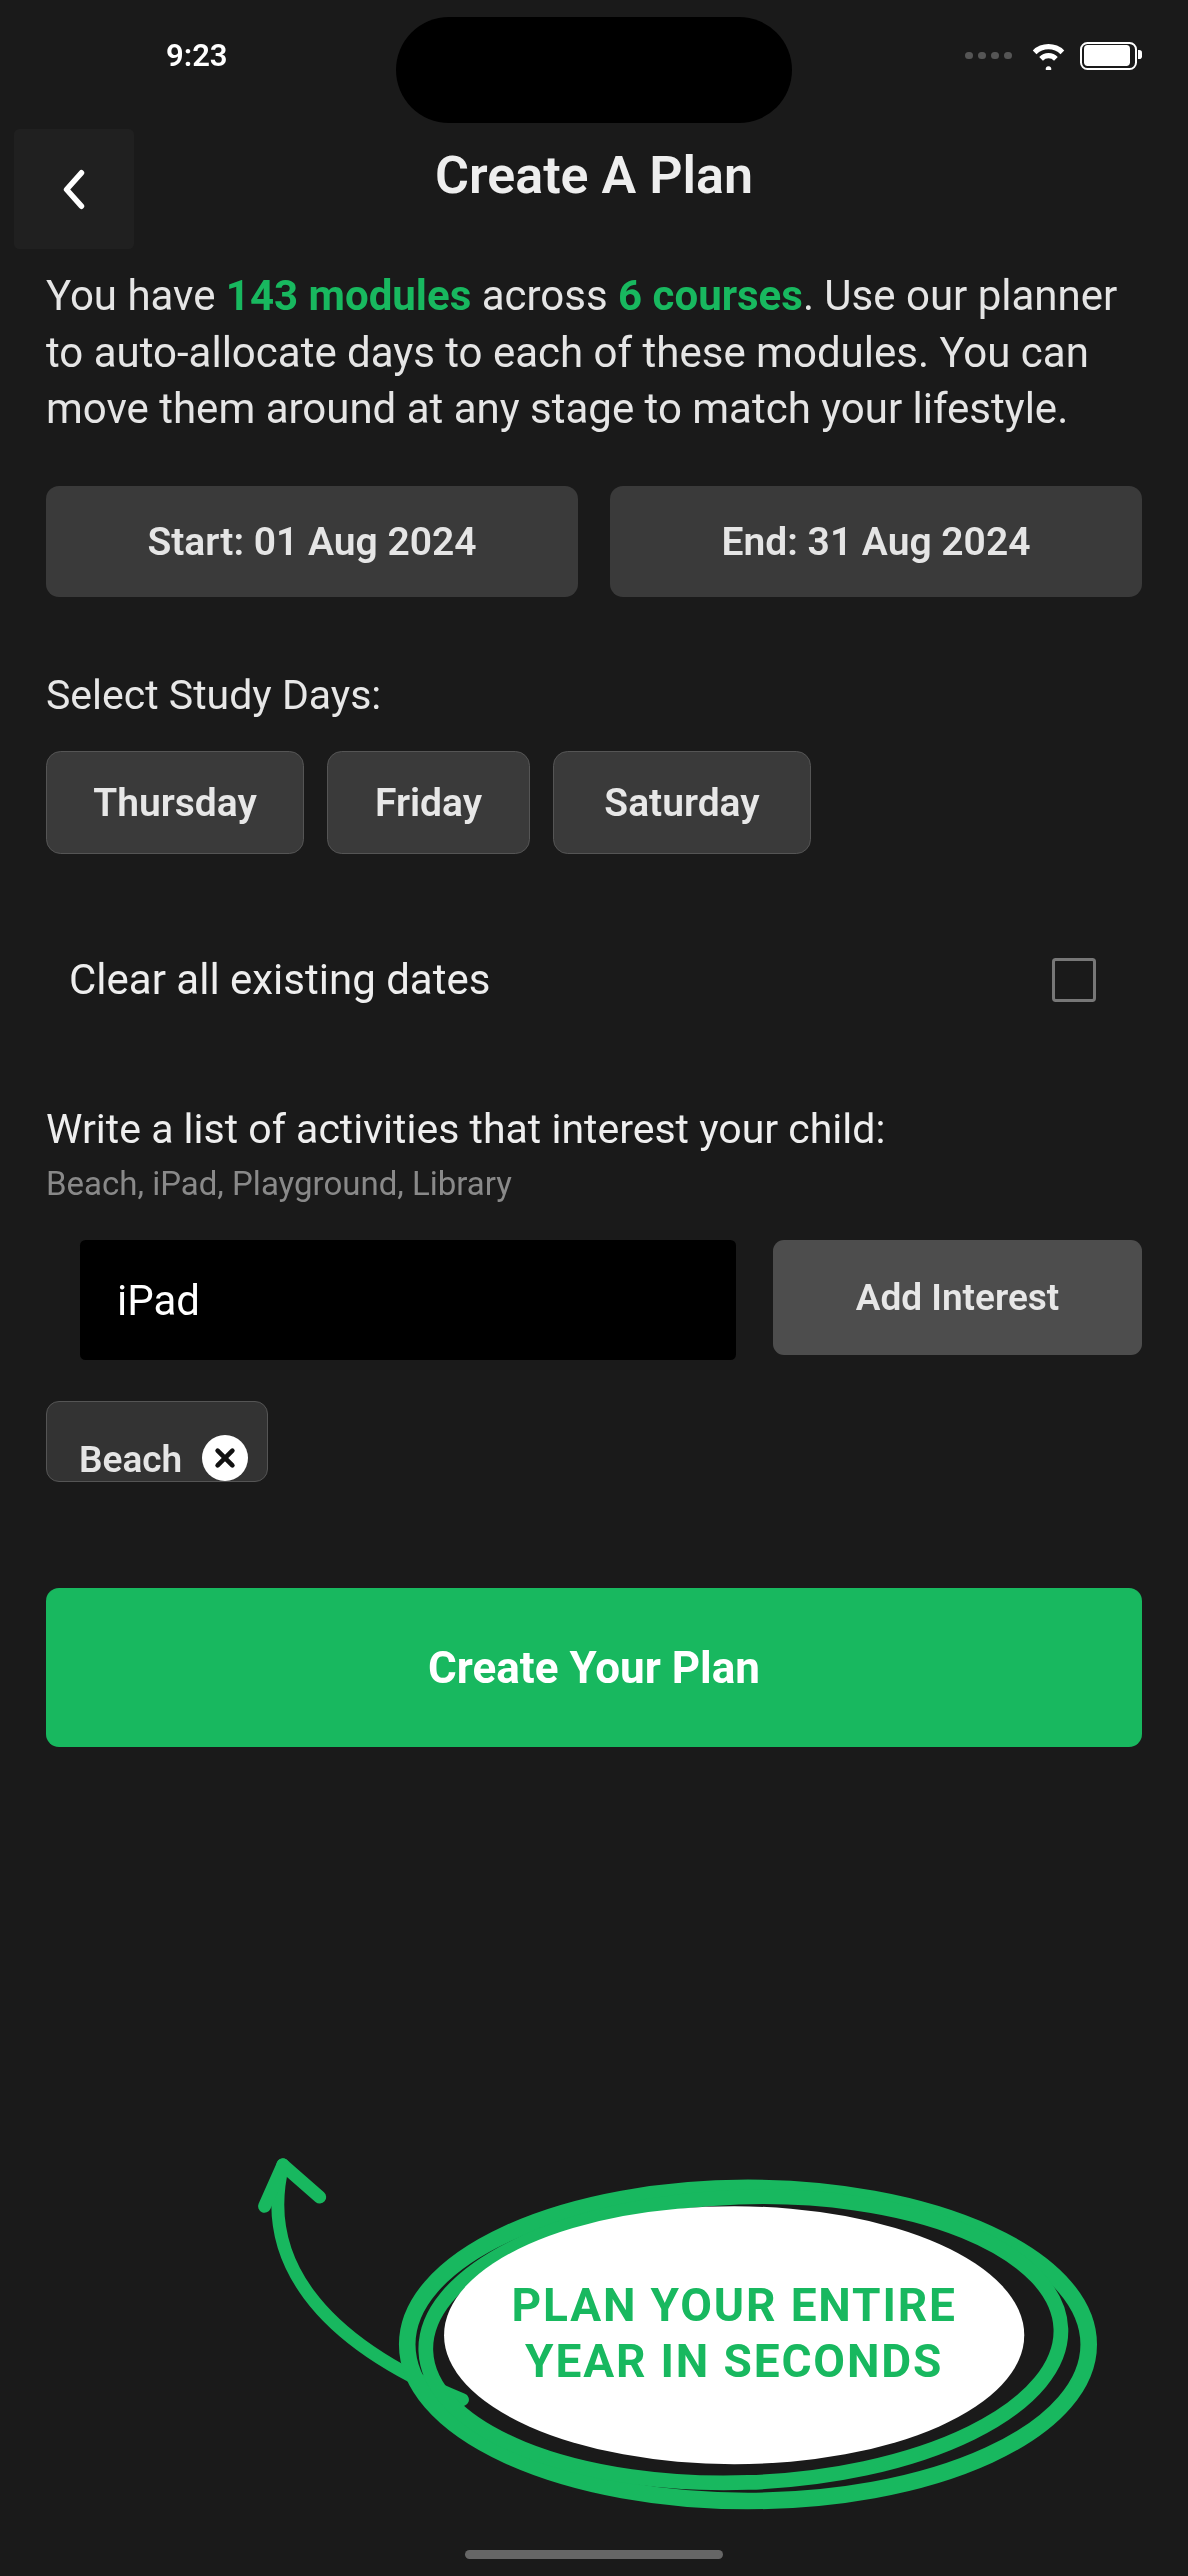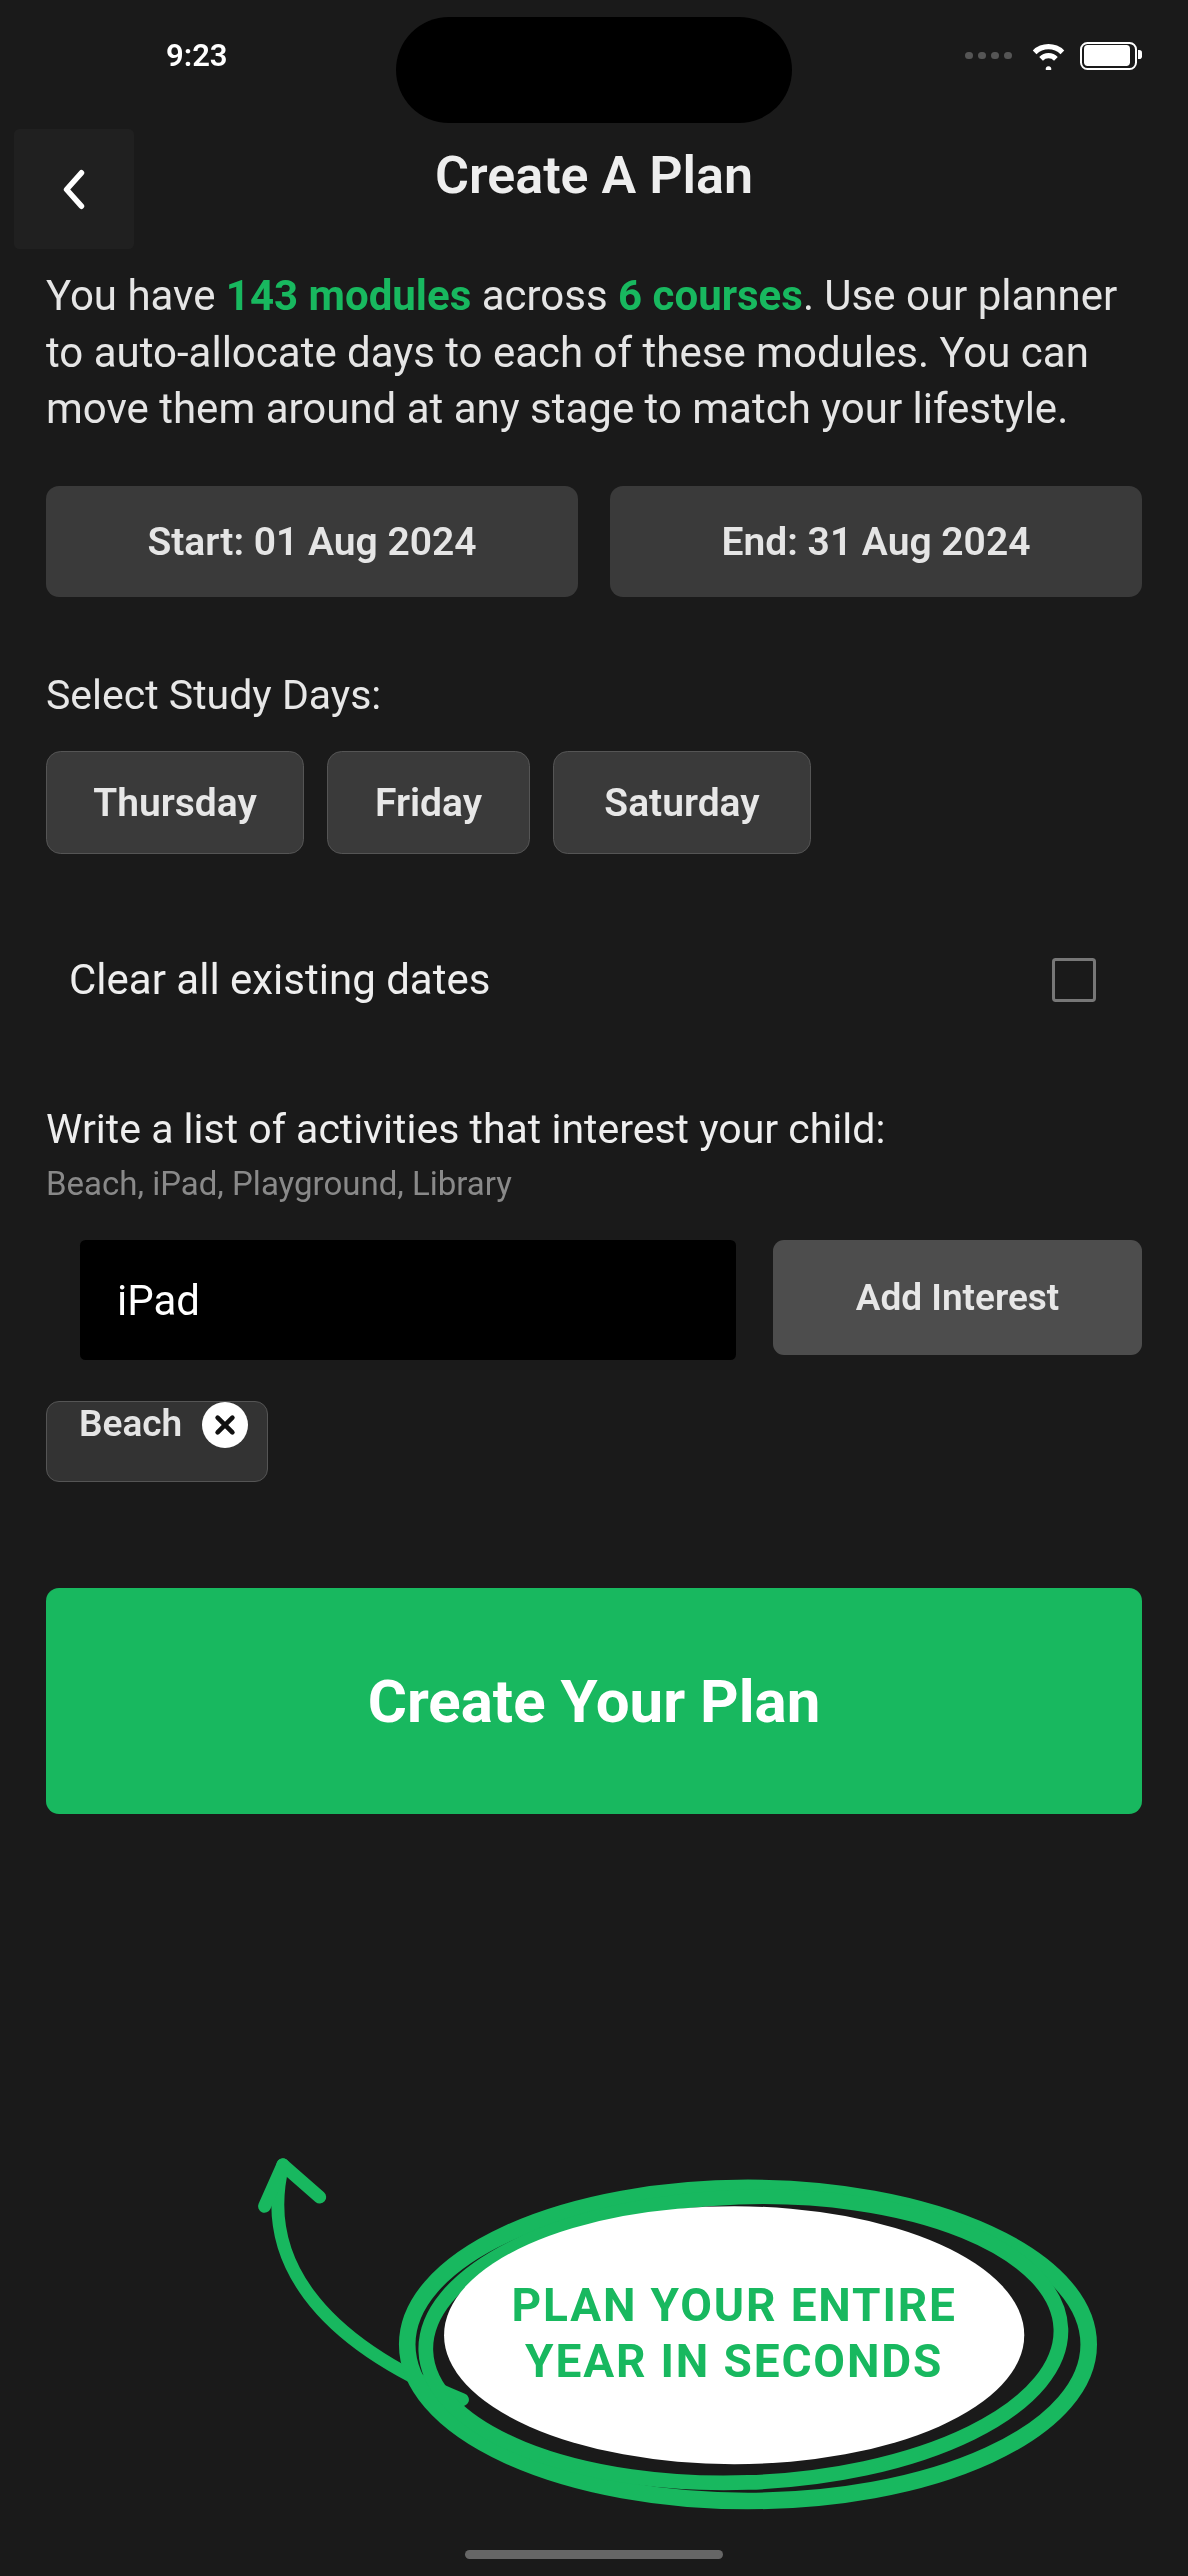--- a/index.html
+++ b/index.html
@@ -248,46 +248,46 @@
     display: flex;
     gap: 18.4px;
     margin-bottom: 106px;
   }
   .chip {
     height: 81px;
     background: #333;
     border: 1.8px solid #555;
     border-radius: 13px;
     display: flex;
-    align-items: flex-start;
+    align-items: flex-end;
     gap: 20px;
     padding: 0 18.4px 0 32px;
     font-size: 37px;
     font-weight: 600;
     color: #e5e5e5;
   }
   .chip-close {
     width: 46px;
     height: 46px;
     background: #fff;
     border-radius: 50%;
     display: flex;
     align-items: center;
     justify-content: center;
     cursor: pointer;
   }
 
   .create-btn {
-    height: 226px;
+    height: 159px;
     background: #18b85f;
     border-radius: 13px;
     display: flex;
     align-items: center;
     justify-content: center;
-    font-size: 60px;
+    font-size: 44px;
     font-weight: 700;
     color: #fff;
     cursor: pointer;
   }
 
   
   .annotation {
     position: absolute;
     left: 232px;
     top: 2128px;

